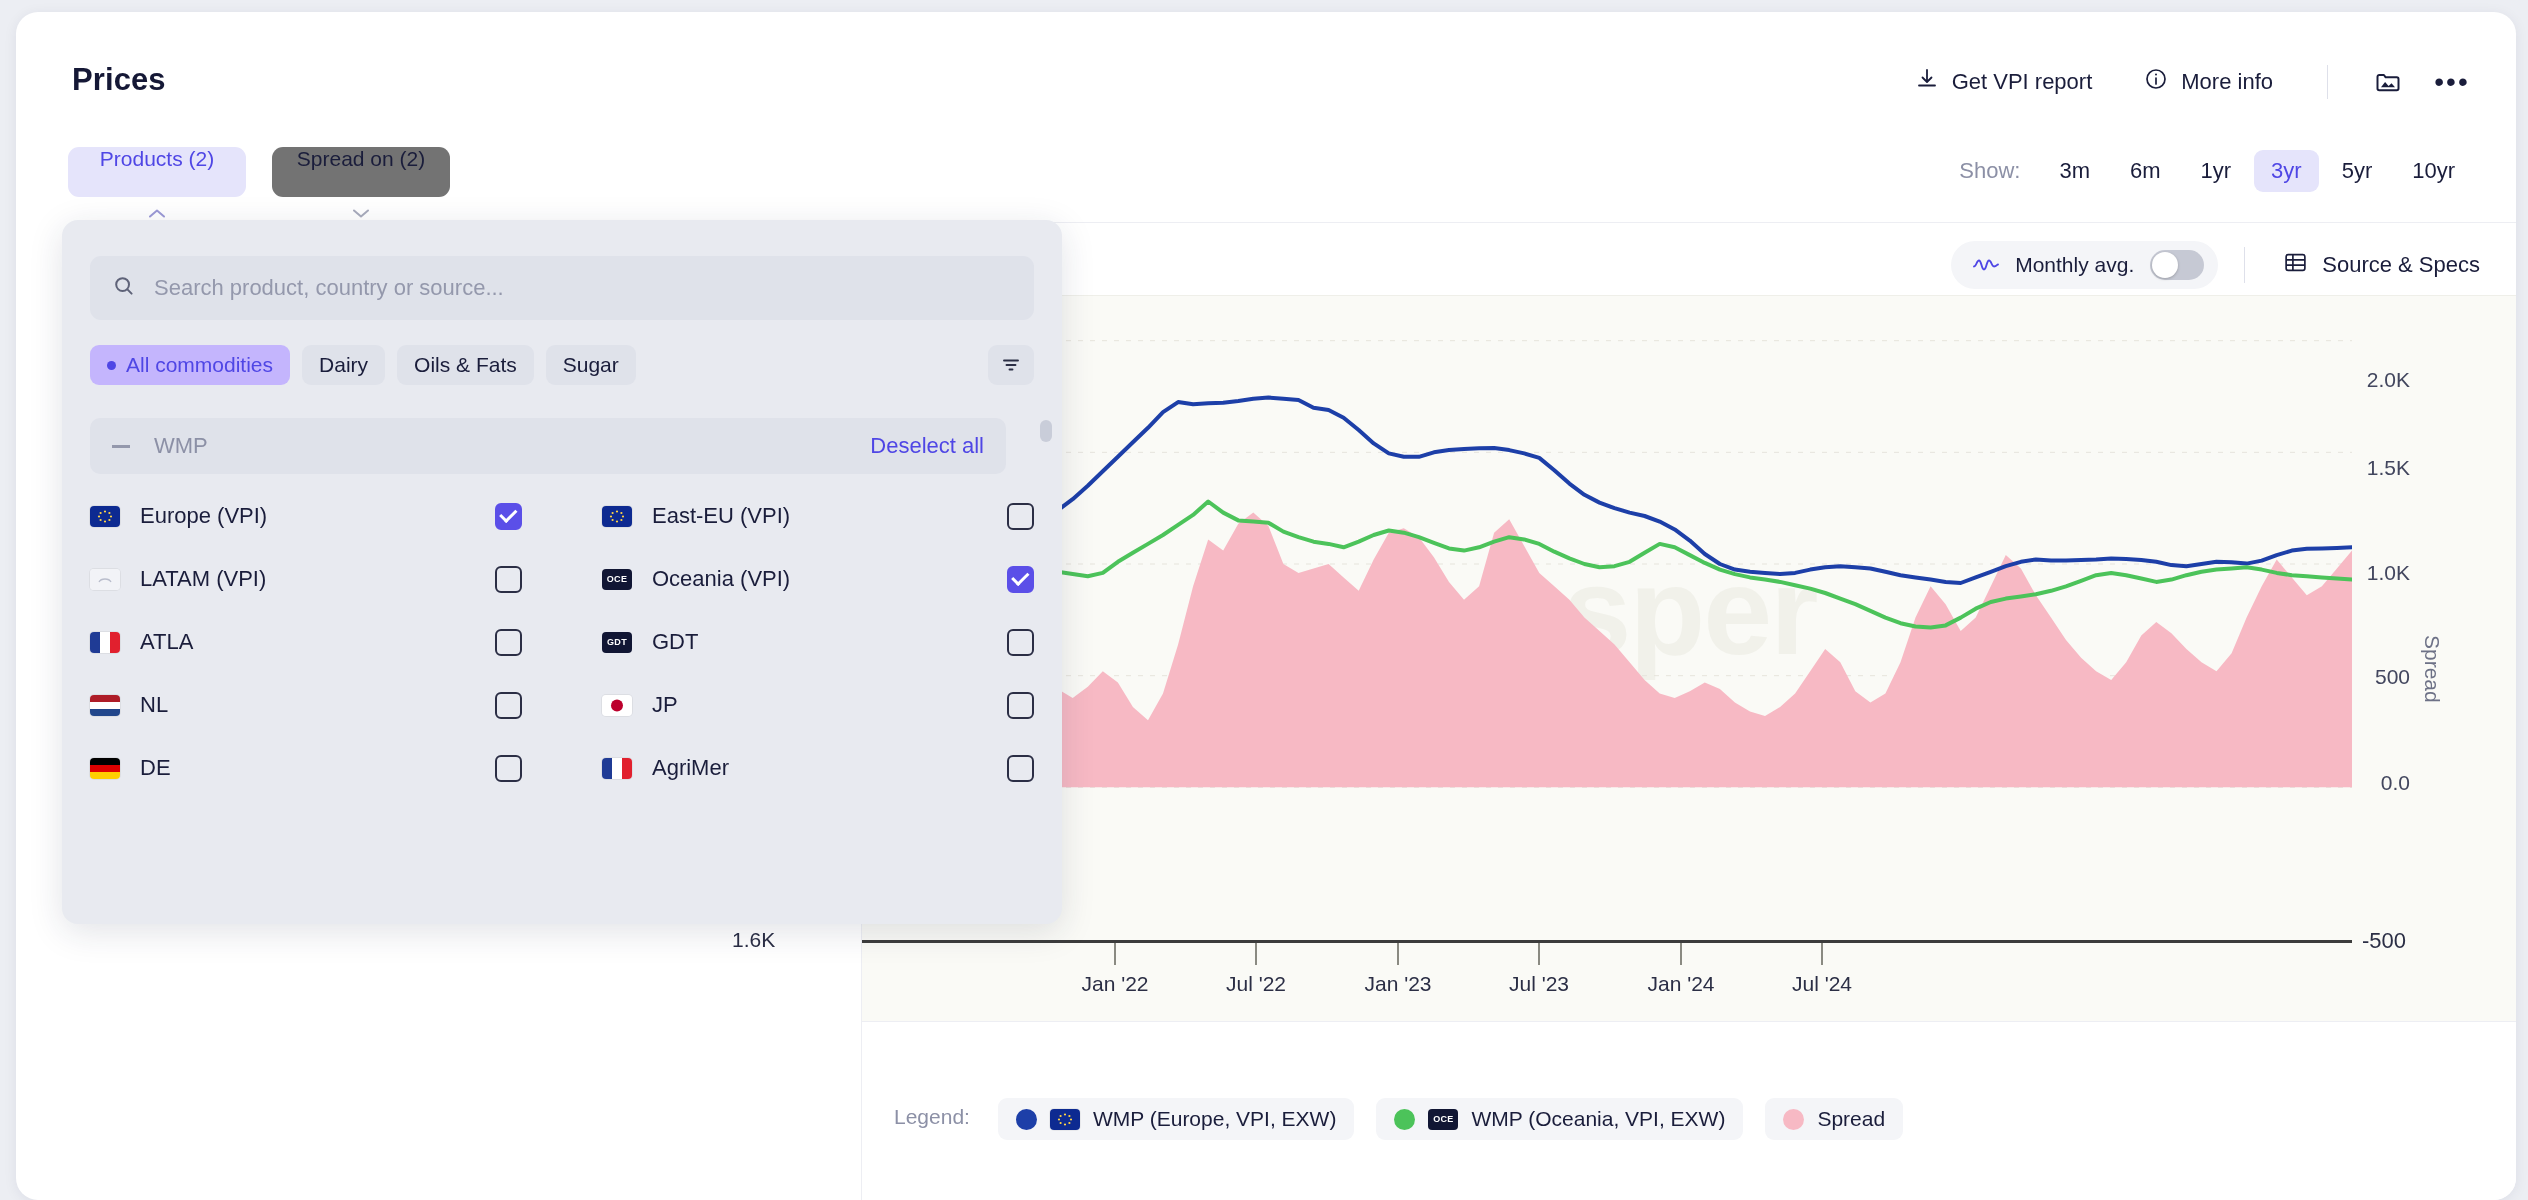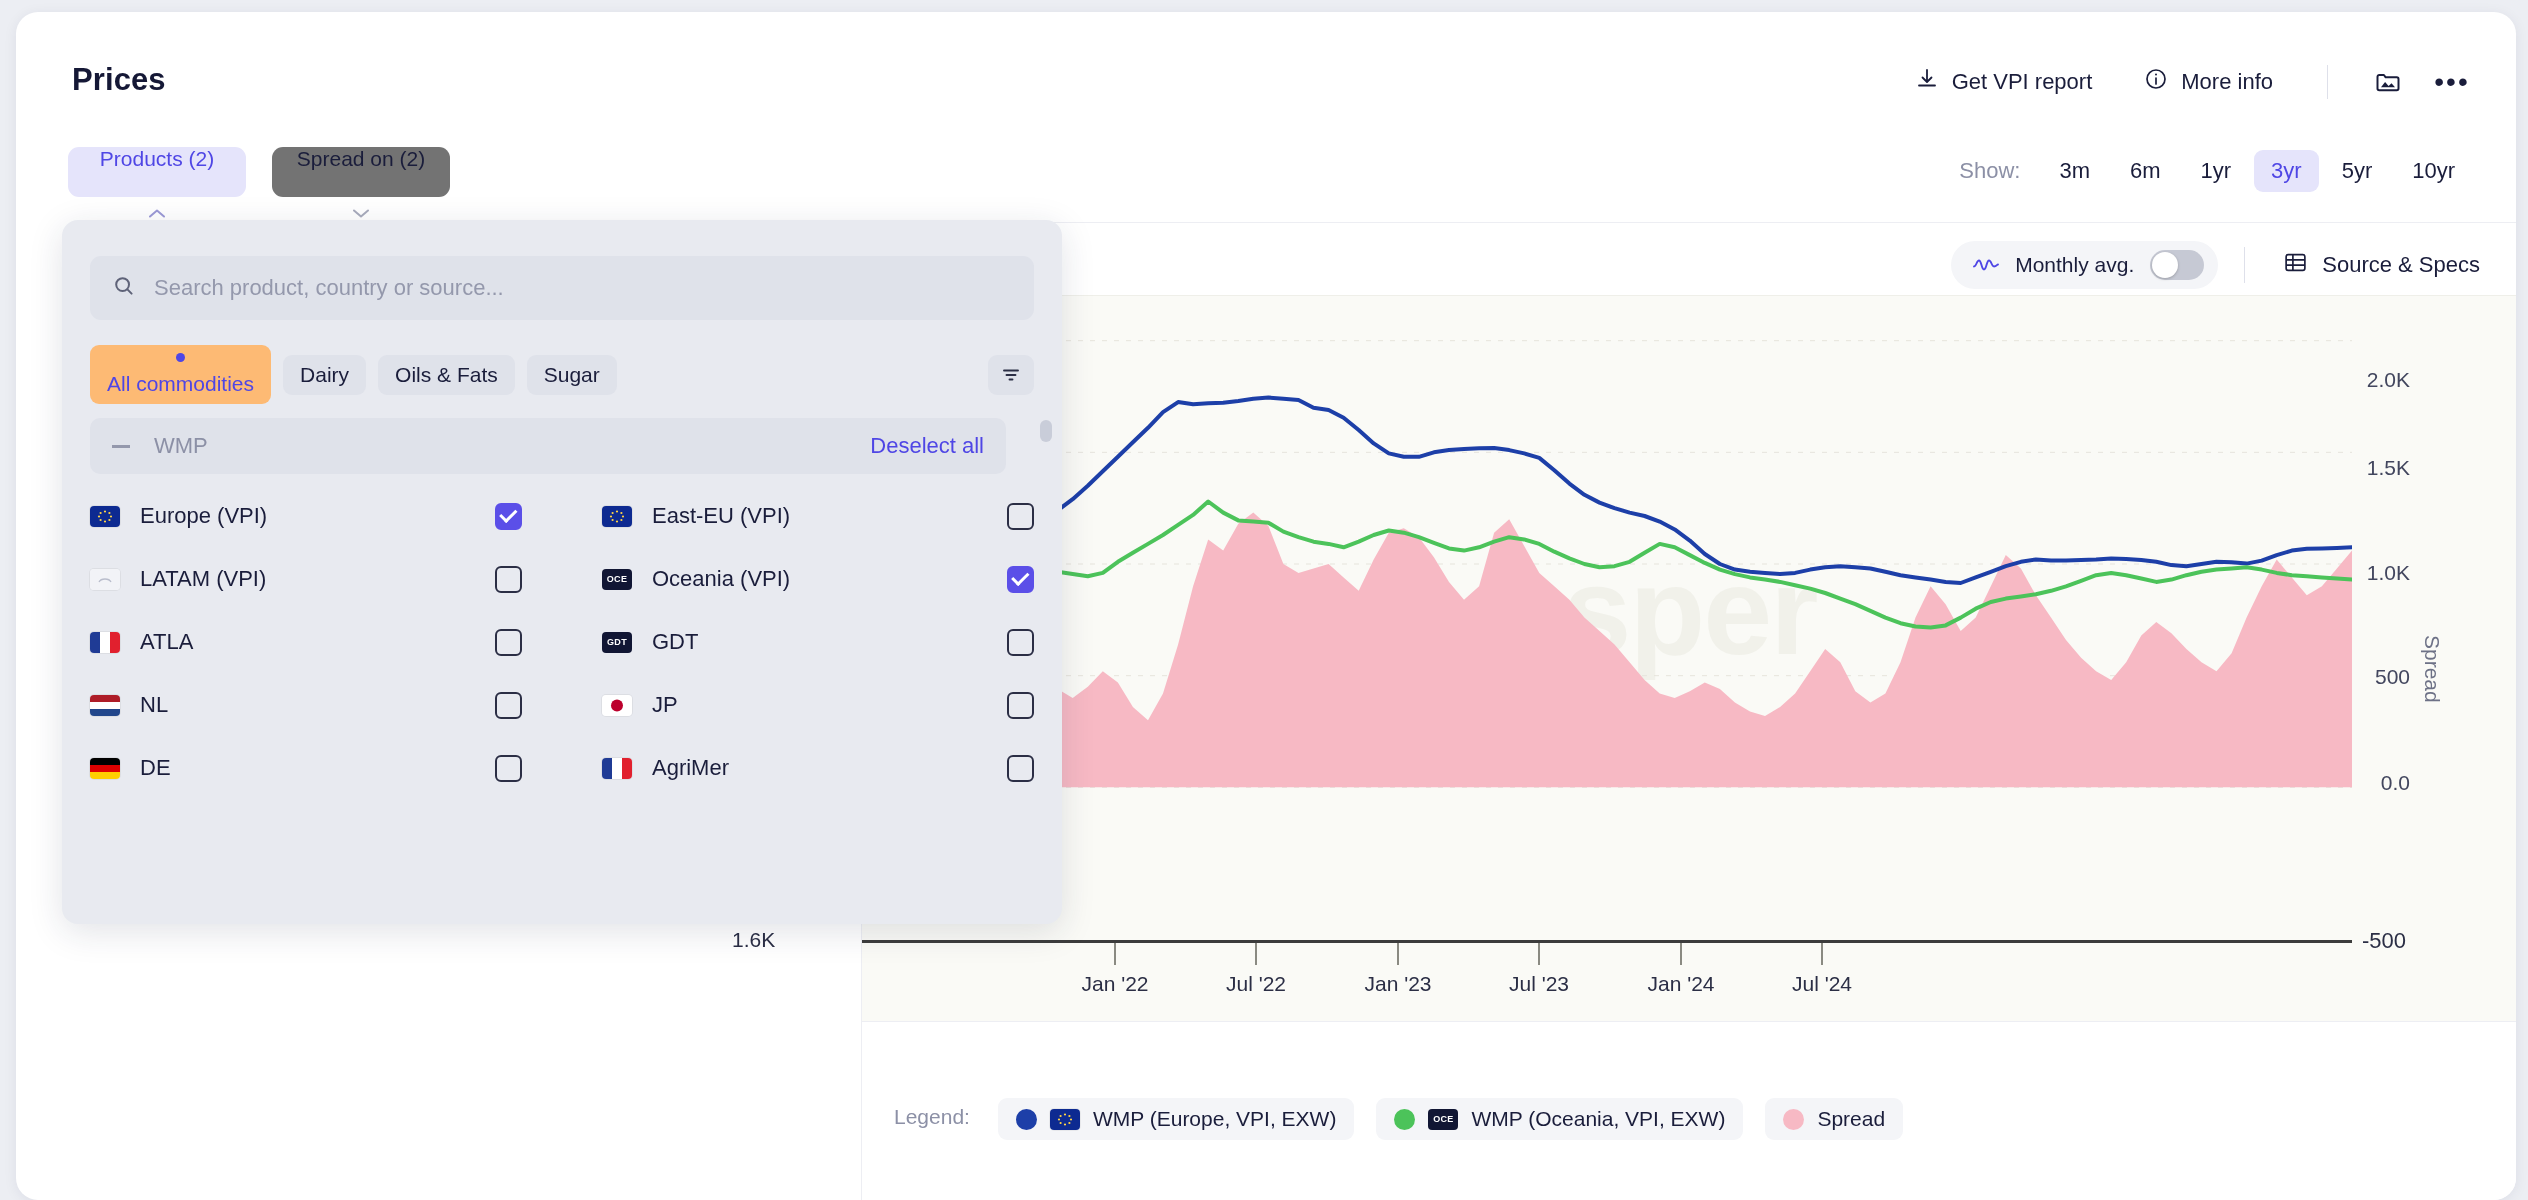--- a/index.html
+++ b/index.html
@@ -179,21 +179,21 @@
   .dd-search-ph { font-size: 22px; color: #9498AC; }
   .dd-chips {
     position: absolute; left: 28px; top: 125px;
     width: 944px; display: flex; align-items: center; gap: 12px;
   }
   .chip {
     display: flex; align-items: center; gap: 10px;
     font-size: 21px; padding: 8px 17px; border-radius: 9px;
     background: #DFE2EA; color: #1A1D3B; cursor: pointer; white-space: nowrap;
   }
-  .chip.sel { background: #fdba74; color: #4F46E5; flex-direction: column; }
+  .chip.sel { background: #c4b5fd; color: #4F46E5; }
   .chip-dot { width: 9px; height: 9px; border-radius: 50%; background: #4F46E5; }
   .chip-filter {
     margin-left: auto; width: 46px; height: 40px; border-radius: 9px;
     background: #DFE2EA; display: flex; align-items: center; justify-content: center;
     cursor: pointer;
   }
   .group-head {
     position: absolute; left: 28px; top: 198px;
     width: 916px; height: 56px; background: #DFE2EA; border-radius: 10px;
     display: flex; align-items: center; padding: 0 22px; cursor: pointer;

